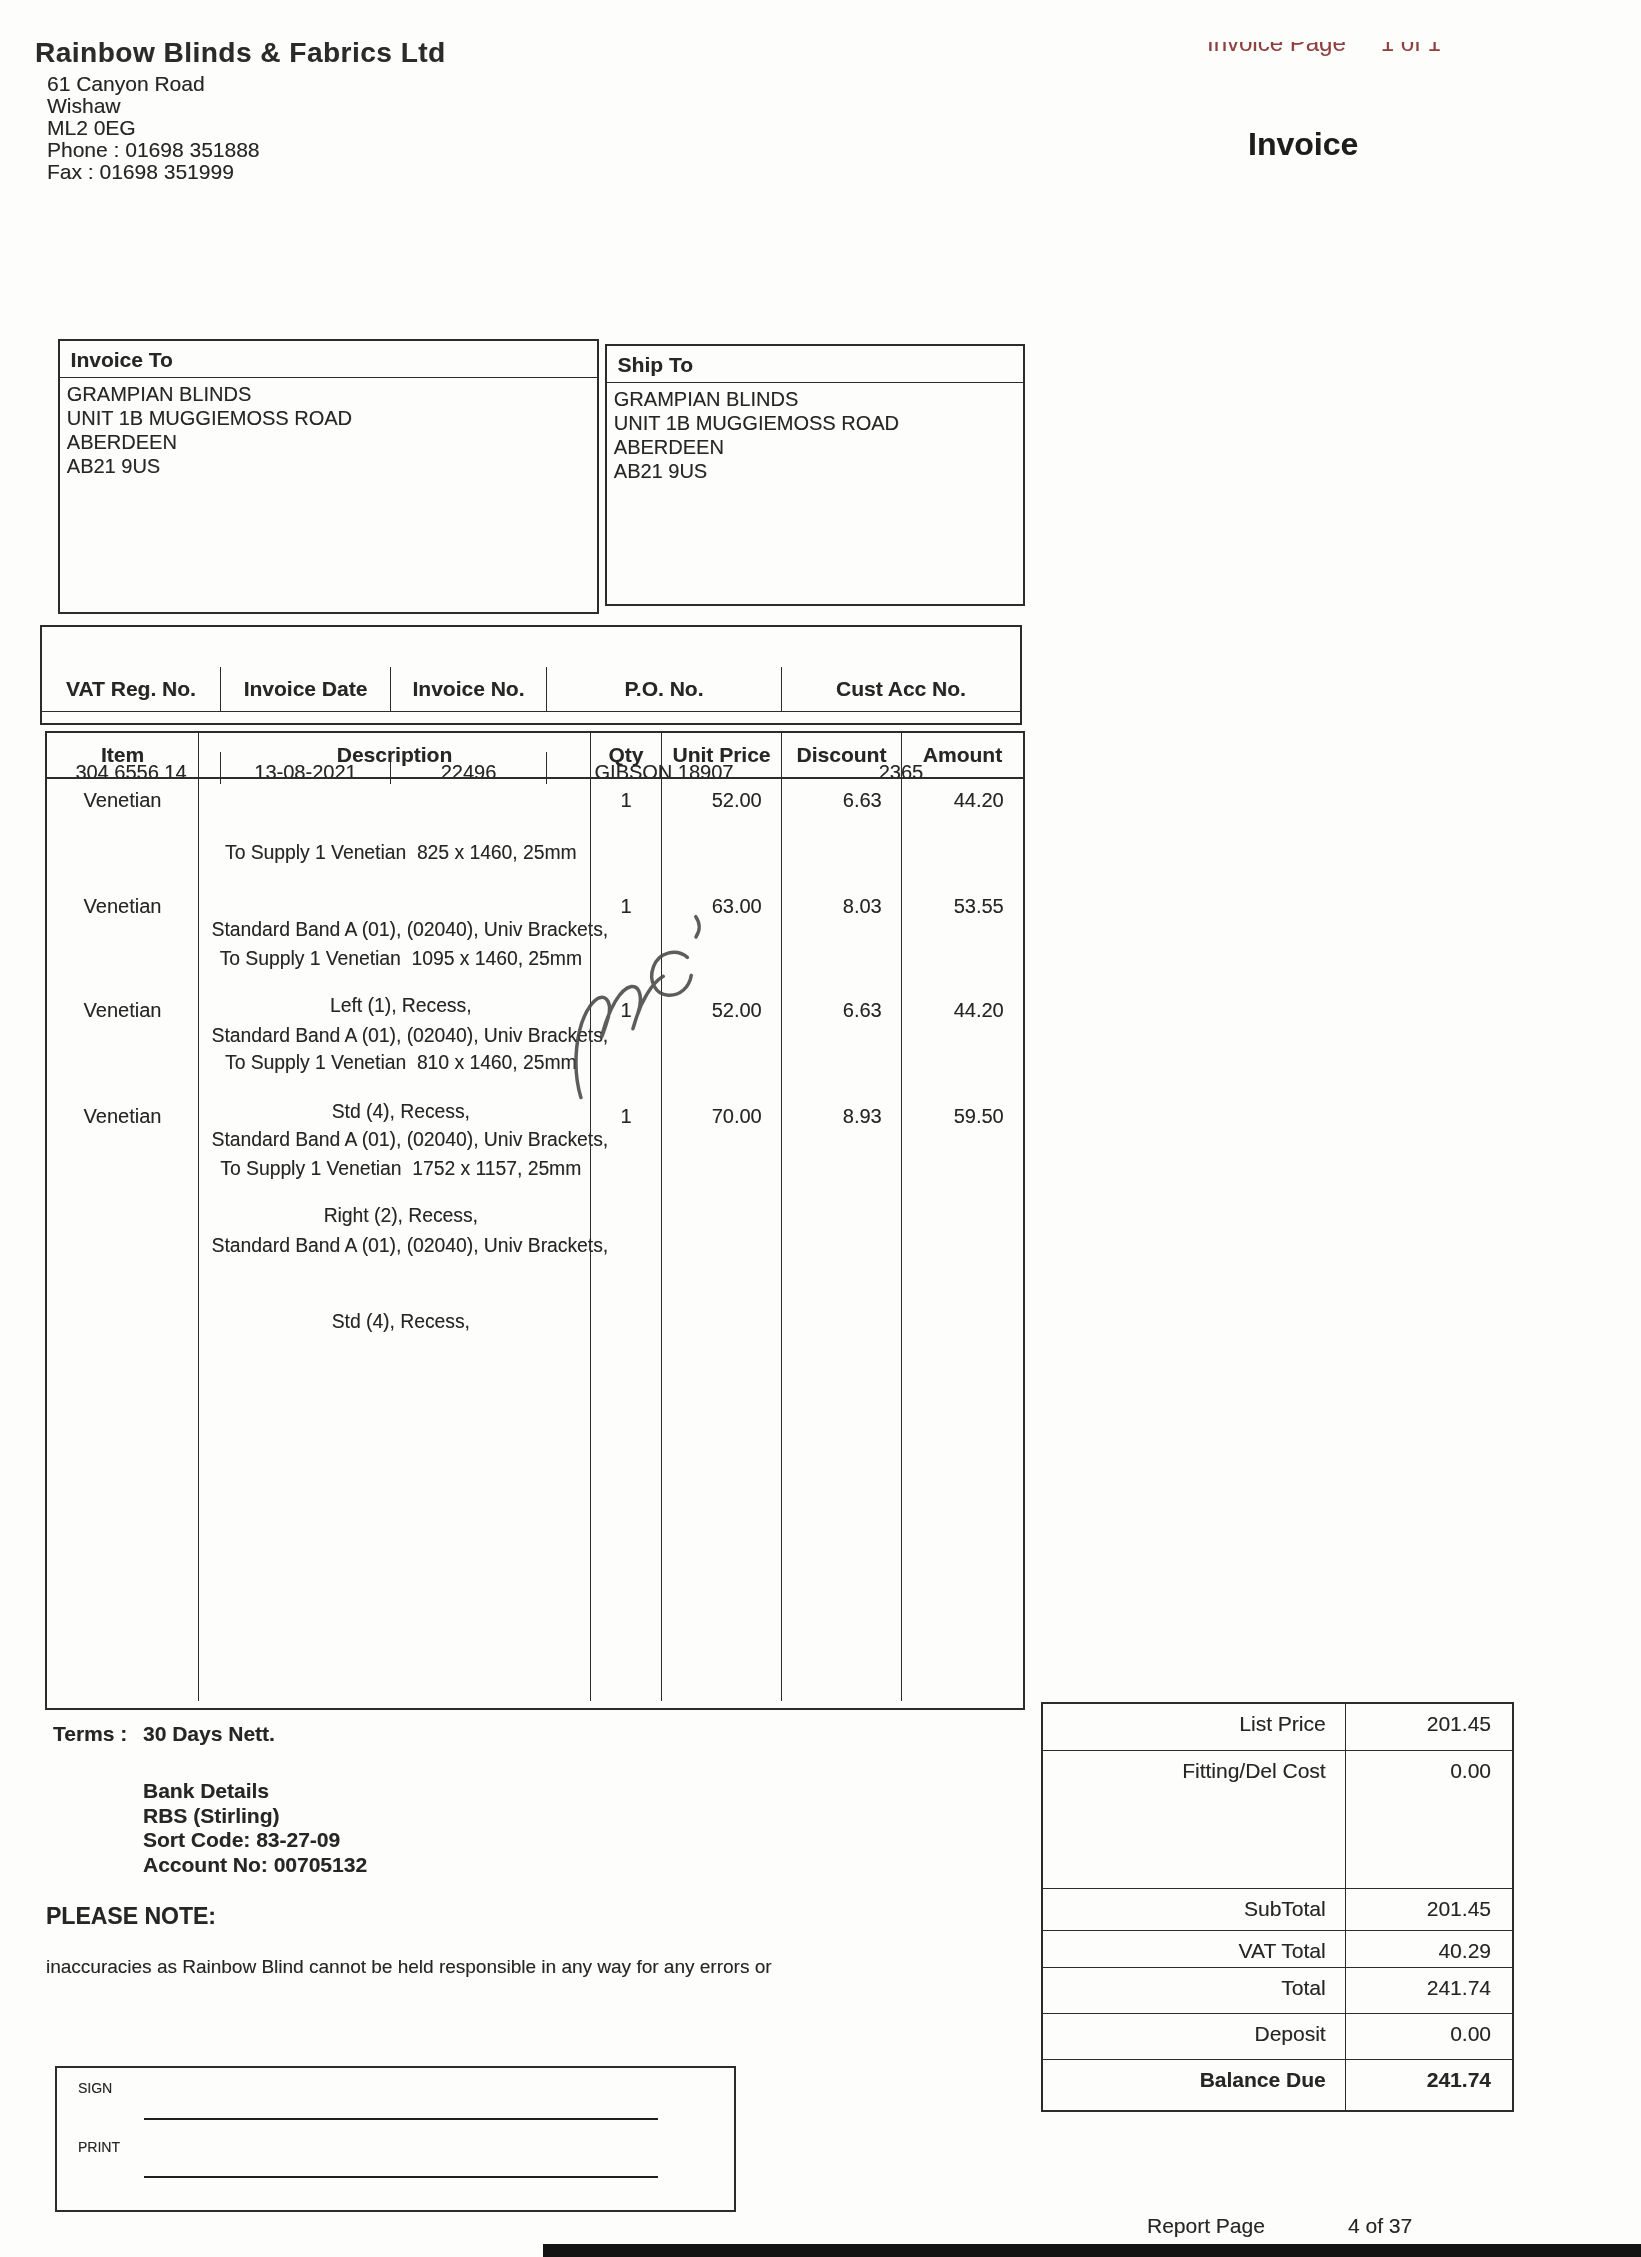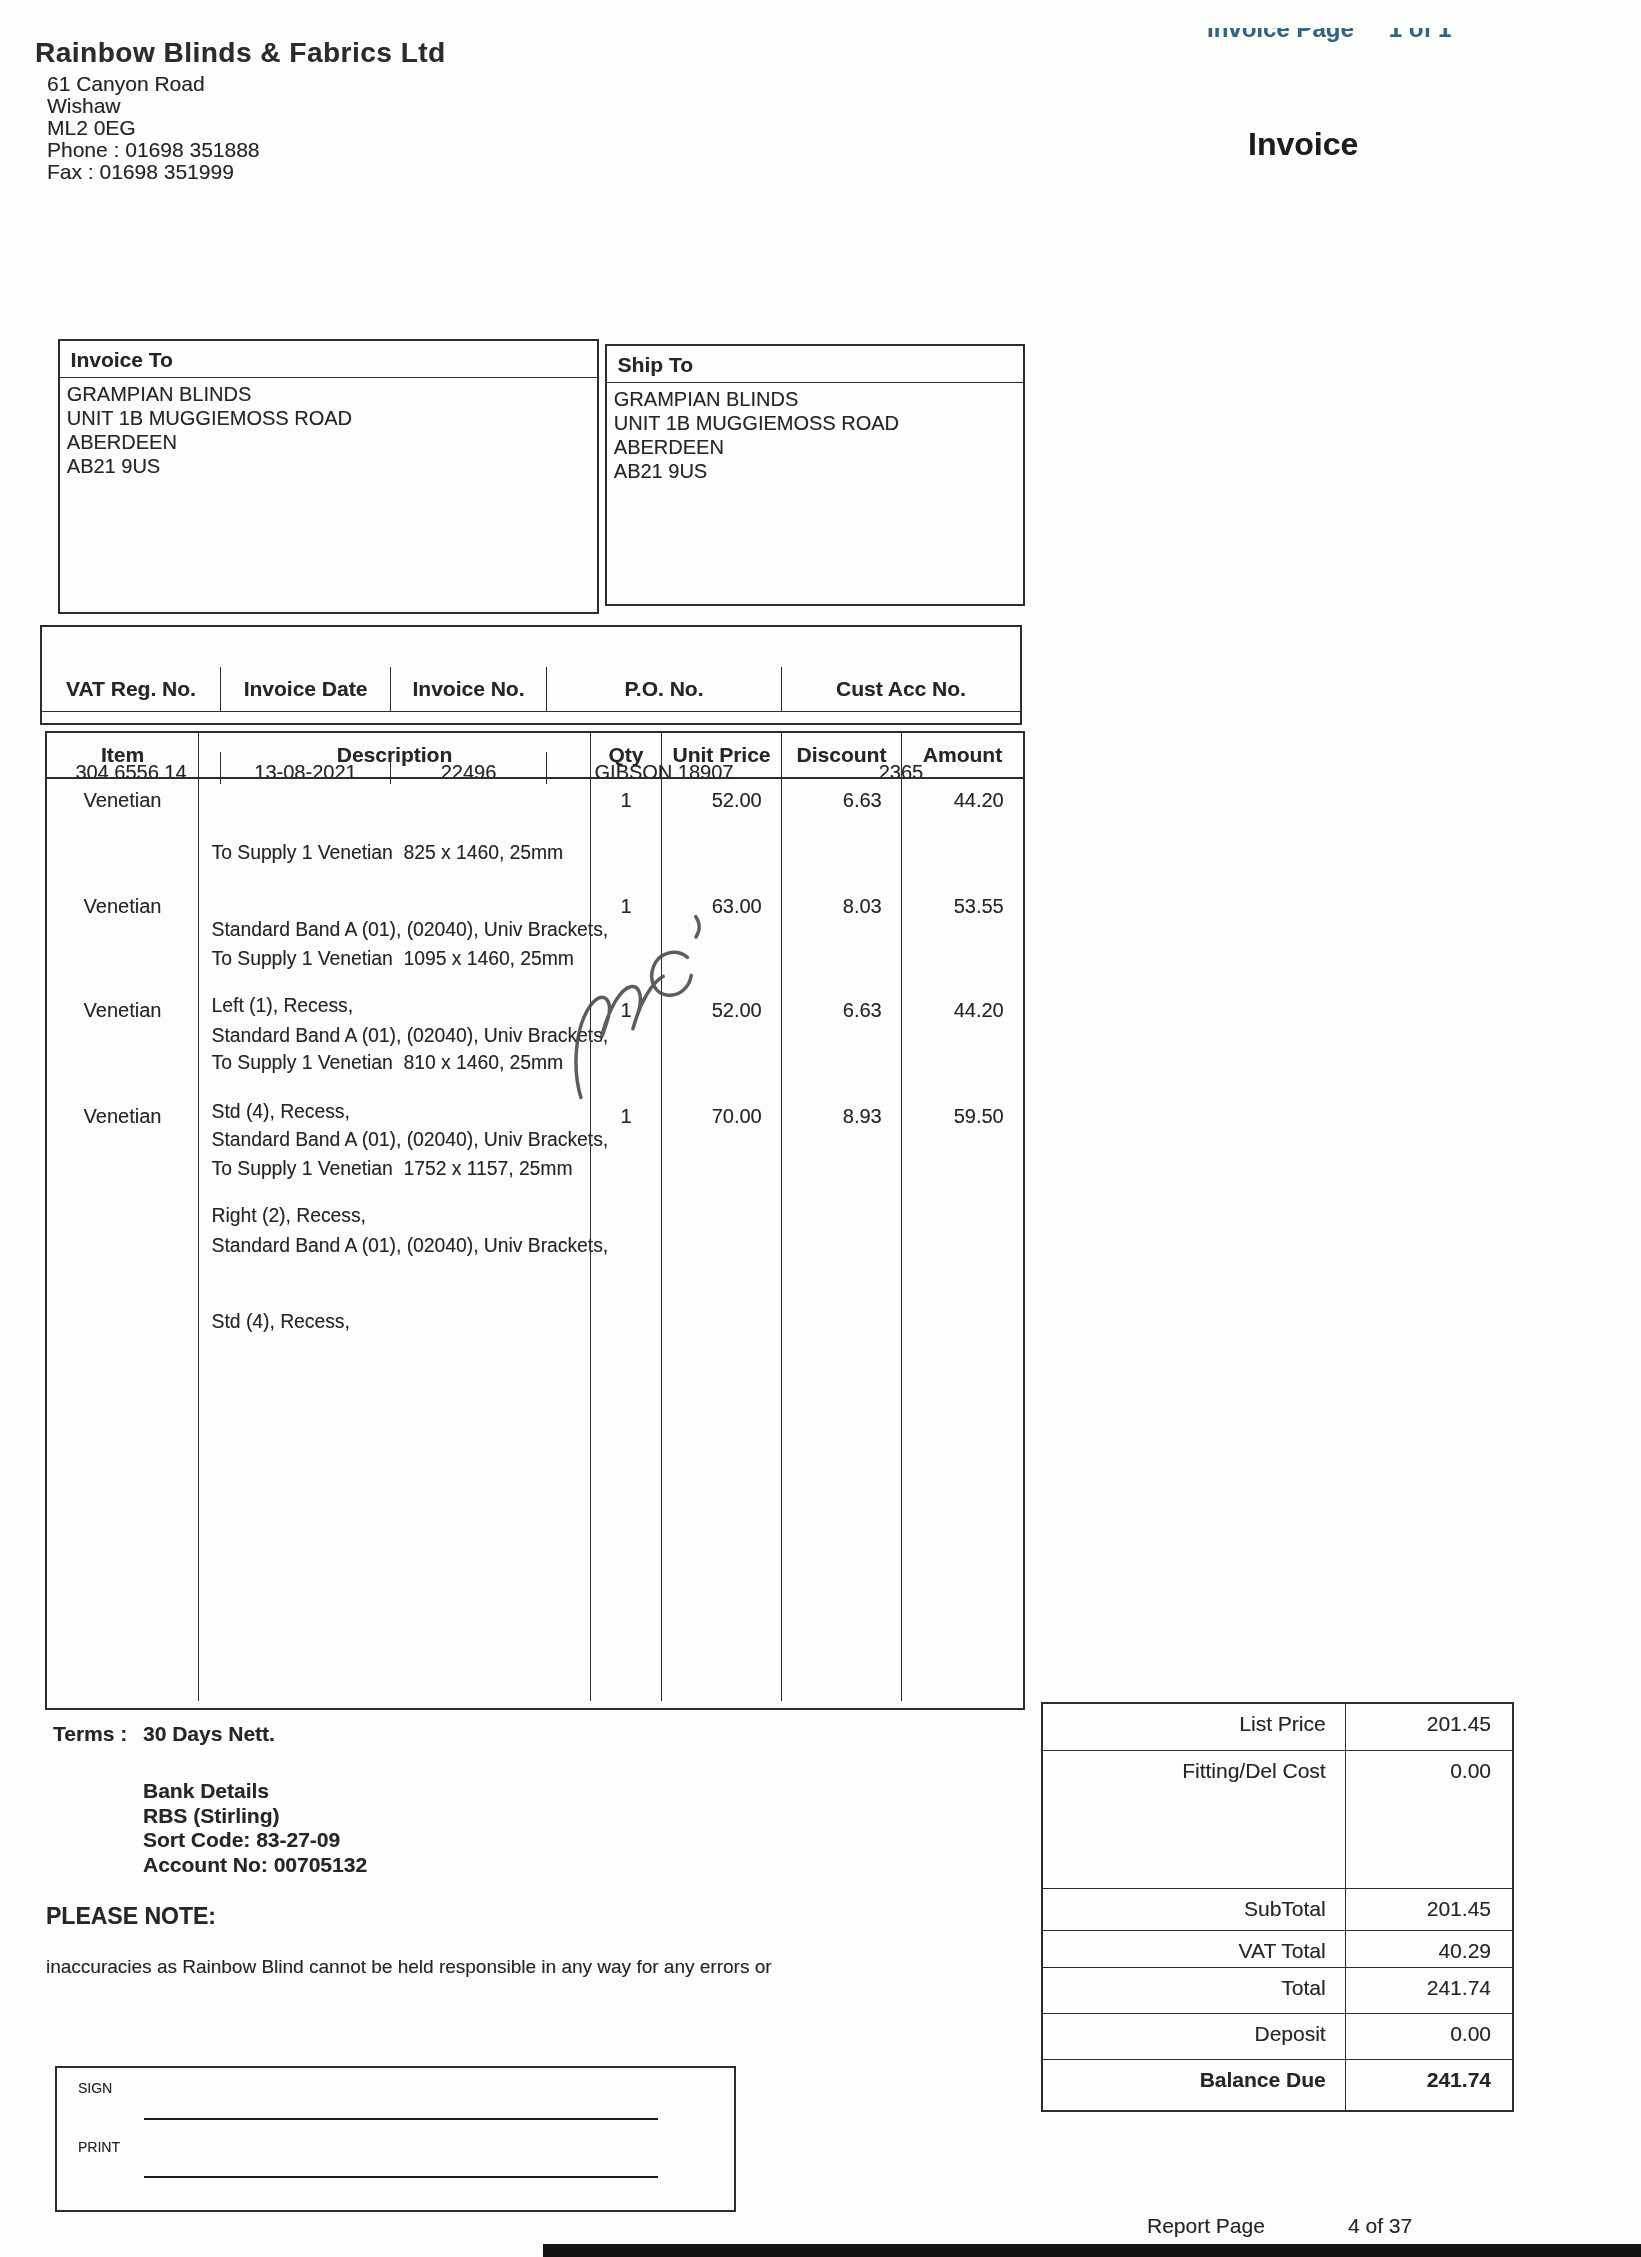--- a/index.html
+++ b/index.html
@@ -10,21 +10,21 @@
     font-family:"Liberation Sans","DejaVu Sans",sans-serif;
     color:#262626;
     overflow:hidden;
     text-shadow:0.3px 0.3px 0 rgba(45,45,45,.35);
   }
   .abs{position:absolute;}
 
   
   .company-name{left:35px;top:37px;font-size:28px;font-weight:bold;letter-spacing:0.5px;color:#2b2b2b;text-align:center;}
   .company-addr{left:47px;top:73px;font-size:21px;line-height:22px;}
-  .clip-line{left:1207px;top:28px;width:319px;height:19.3px;overflow:hidden;color:#0c4a6e;opacity:.85;font-weight:bold;}
+  .clip-line{left:1207px;top:42px;width:319px;height:19.3px;overflow:hidden;color:#7f1d1d;opacity:.85;}
   .clip-line .inner{display:flex;gap:35px;font-size:24px;margin-top:-12.6px;white-space:nowrap;}
   .invoice-title{left:1248px;top:126px;font-size:32px;font-weight:bold;color:#1d1d1d;}
 
   
   .box{border:2.9px solid #2c2c2c;background:transparent;}
   .box-invoice-to{left:58px;top:339px;width:537px;height:271px;}
   .box-ship-to{left:605px;top:344px;width:416px;height:258px;}
   .box-header{font-size:21px;font-weight:bold;padding:6.8px 0 4.8px 10.6px;border-bottom:1.9px solid #2c2c2c;}
   .box-lines{padding:4.8px 2.9px 0 6.8px;font-size:20px;line-height:24px;}
 
@@ -39,21 +39,21 @@
 
   
   .items{left:45px;top:731px;width:976px;height:975px;border:2.9px solid #2c2c2c;}
   .items-header{display:grid;grid-template-columns:152px 392px 71px 120px 120px 1fr;height:44px;border-bottom:2.9px solid #2c2c2c;}
   .items-header .cell{border-right:1.9px solid #2c2c2c;font-weight:bold;font-size:21px;text-align:center;line-height:44px;}
   .items-header .cell:last-child{border-right:none;}
   .items-body{display:grid;grid-template-columns:152px 392px 71px 120px 120px 1fr;grid-template-rows:106px 104px 106px 1fr;height:922px;}
   .items-body .cell{border-right:1.9px solid #2c2c2c;}
   .items-body .cell.last{border-right:none;}
   .c-item{text-align:center;font-size:20px;padding-top:9.7px;}
-  .c-desc{padding:9.7px 0 0 12.6px;font-size:19.3px;line-height:25.6px;white-space:pre;}
+  .c-desc{padding:9.7px 0 0 12.6px;font-size:19.3px;line-height:25.6px;white-space:pre;text-align:center;}
   .c-qty{text-align:center;font-size:20px;padding-top:9.7px;}
   .c-num{text-align:right;font-size:20px;padding:9.7px 19.3px 0 0;}
 
   
   .scribble{left:558px;top:915px;}
 
   
   .terms-label{left:53px;top:1722px;font-size:21px;font-weight:bold;}
   .terms-value{left:143px;top:1722px;font-size:21px;font-weight:bold;}
   .bank{left:143px;top:1779px;font-size:21px;font-weight:bold;line-height:24.6px;}

